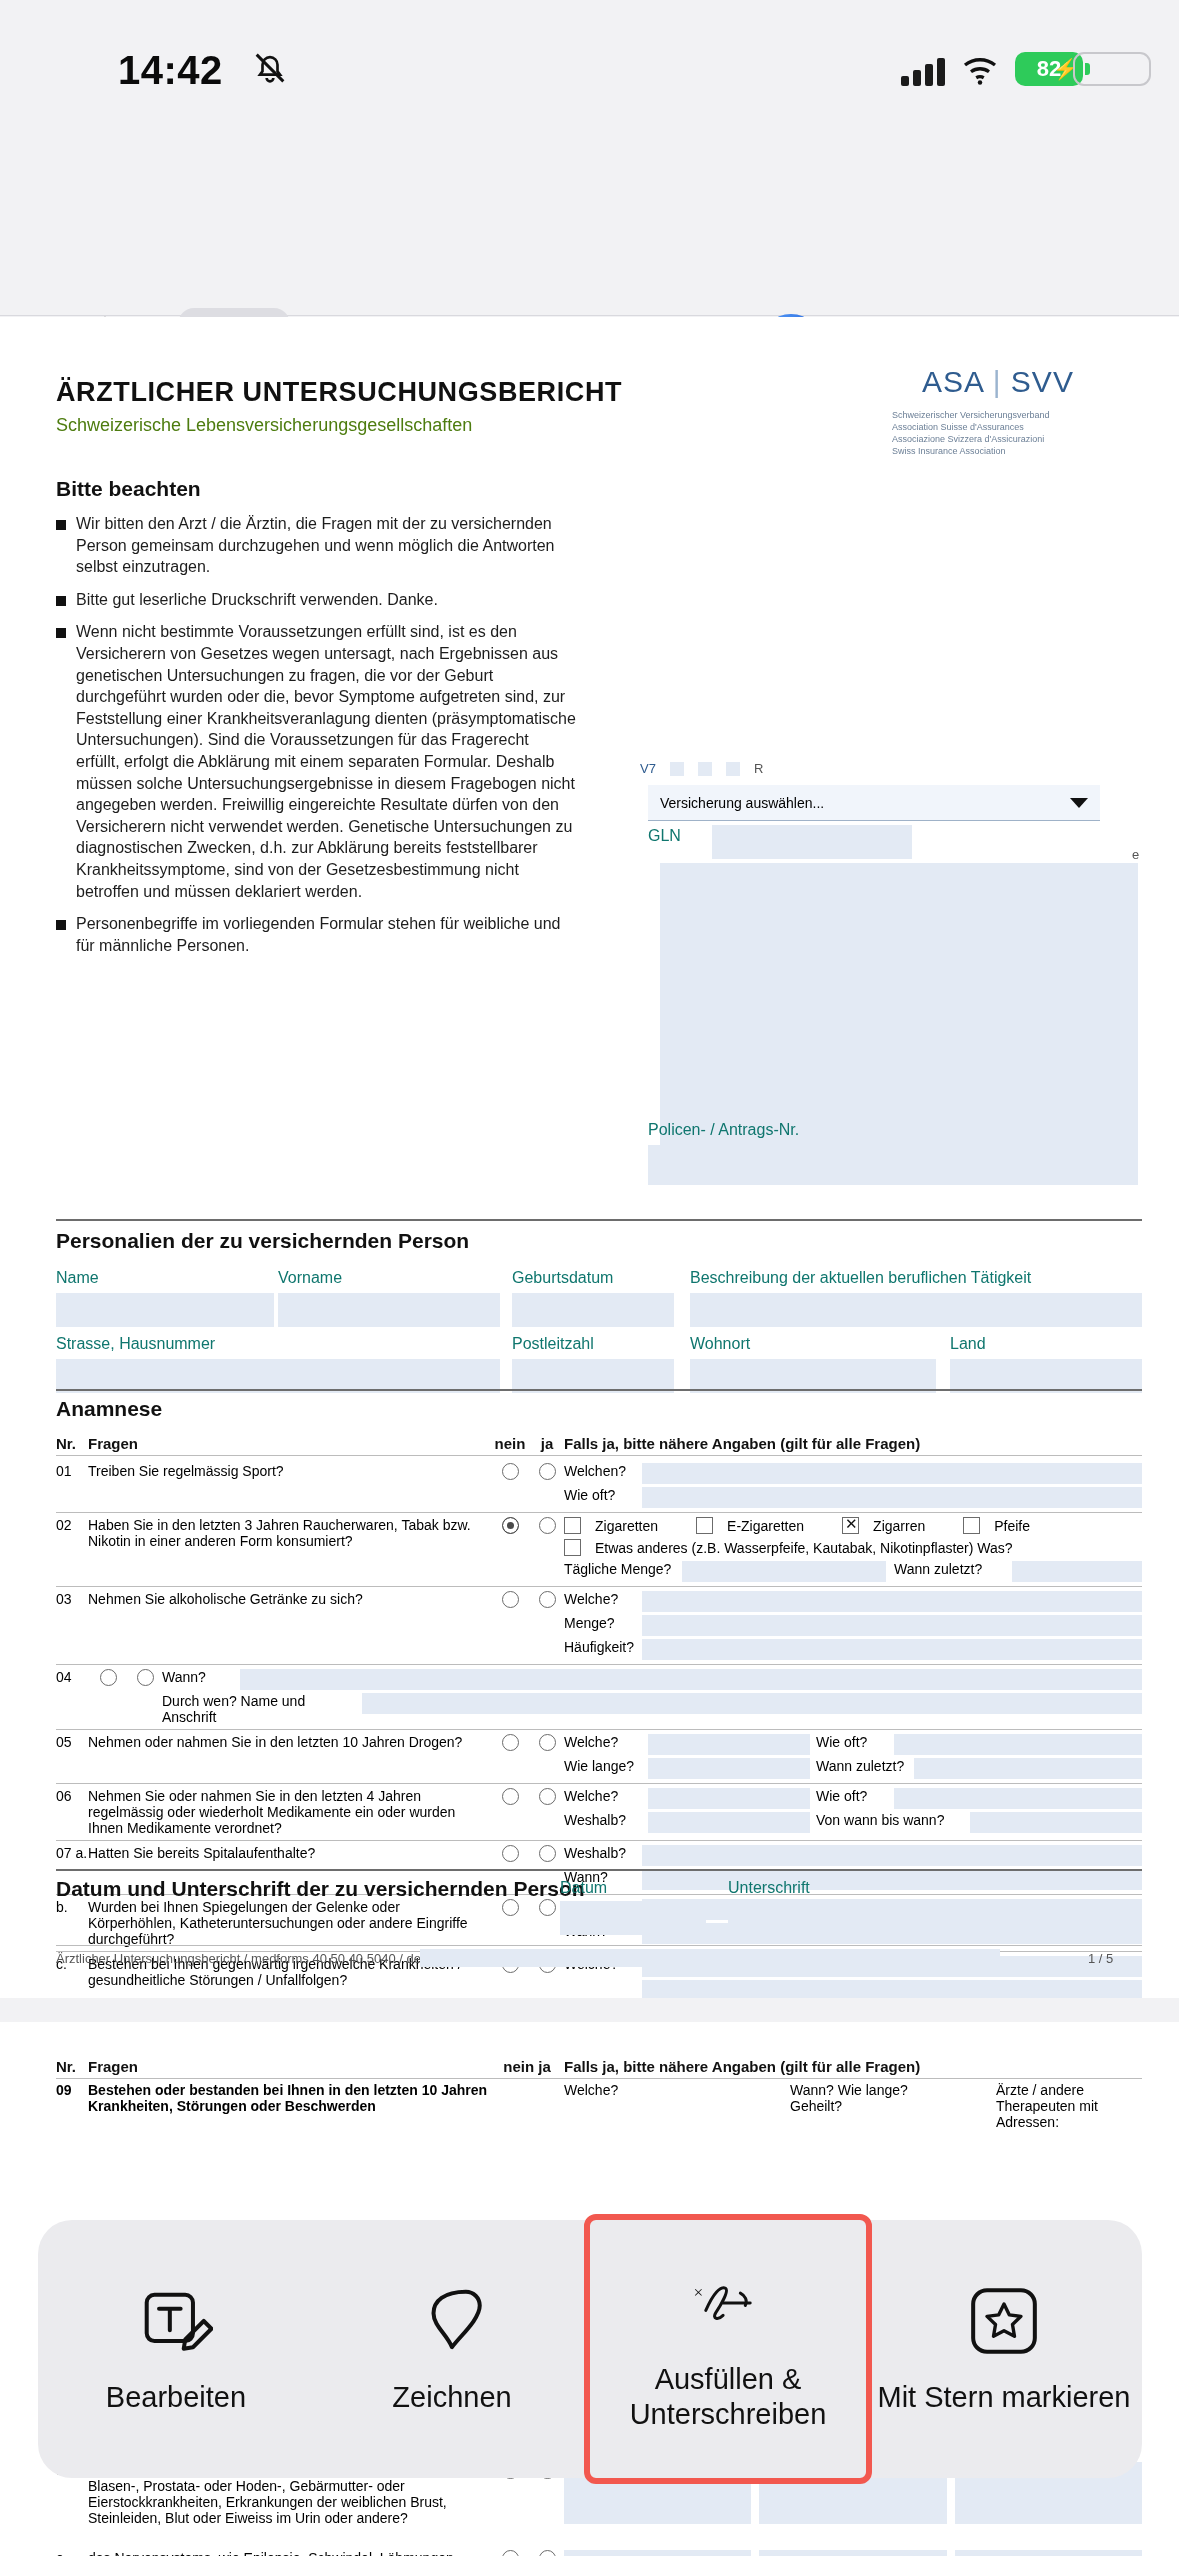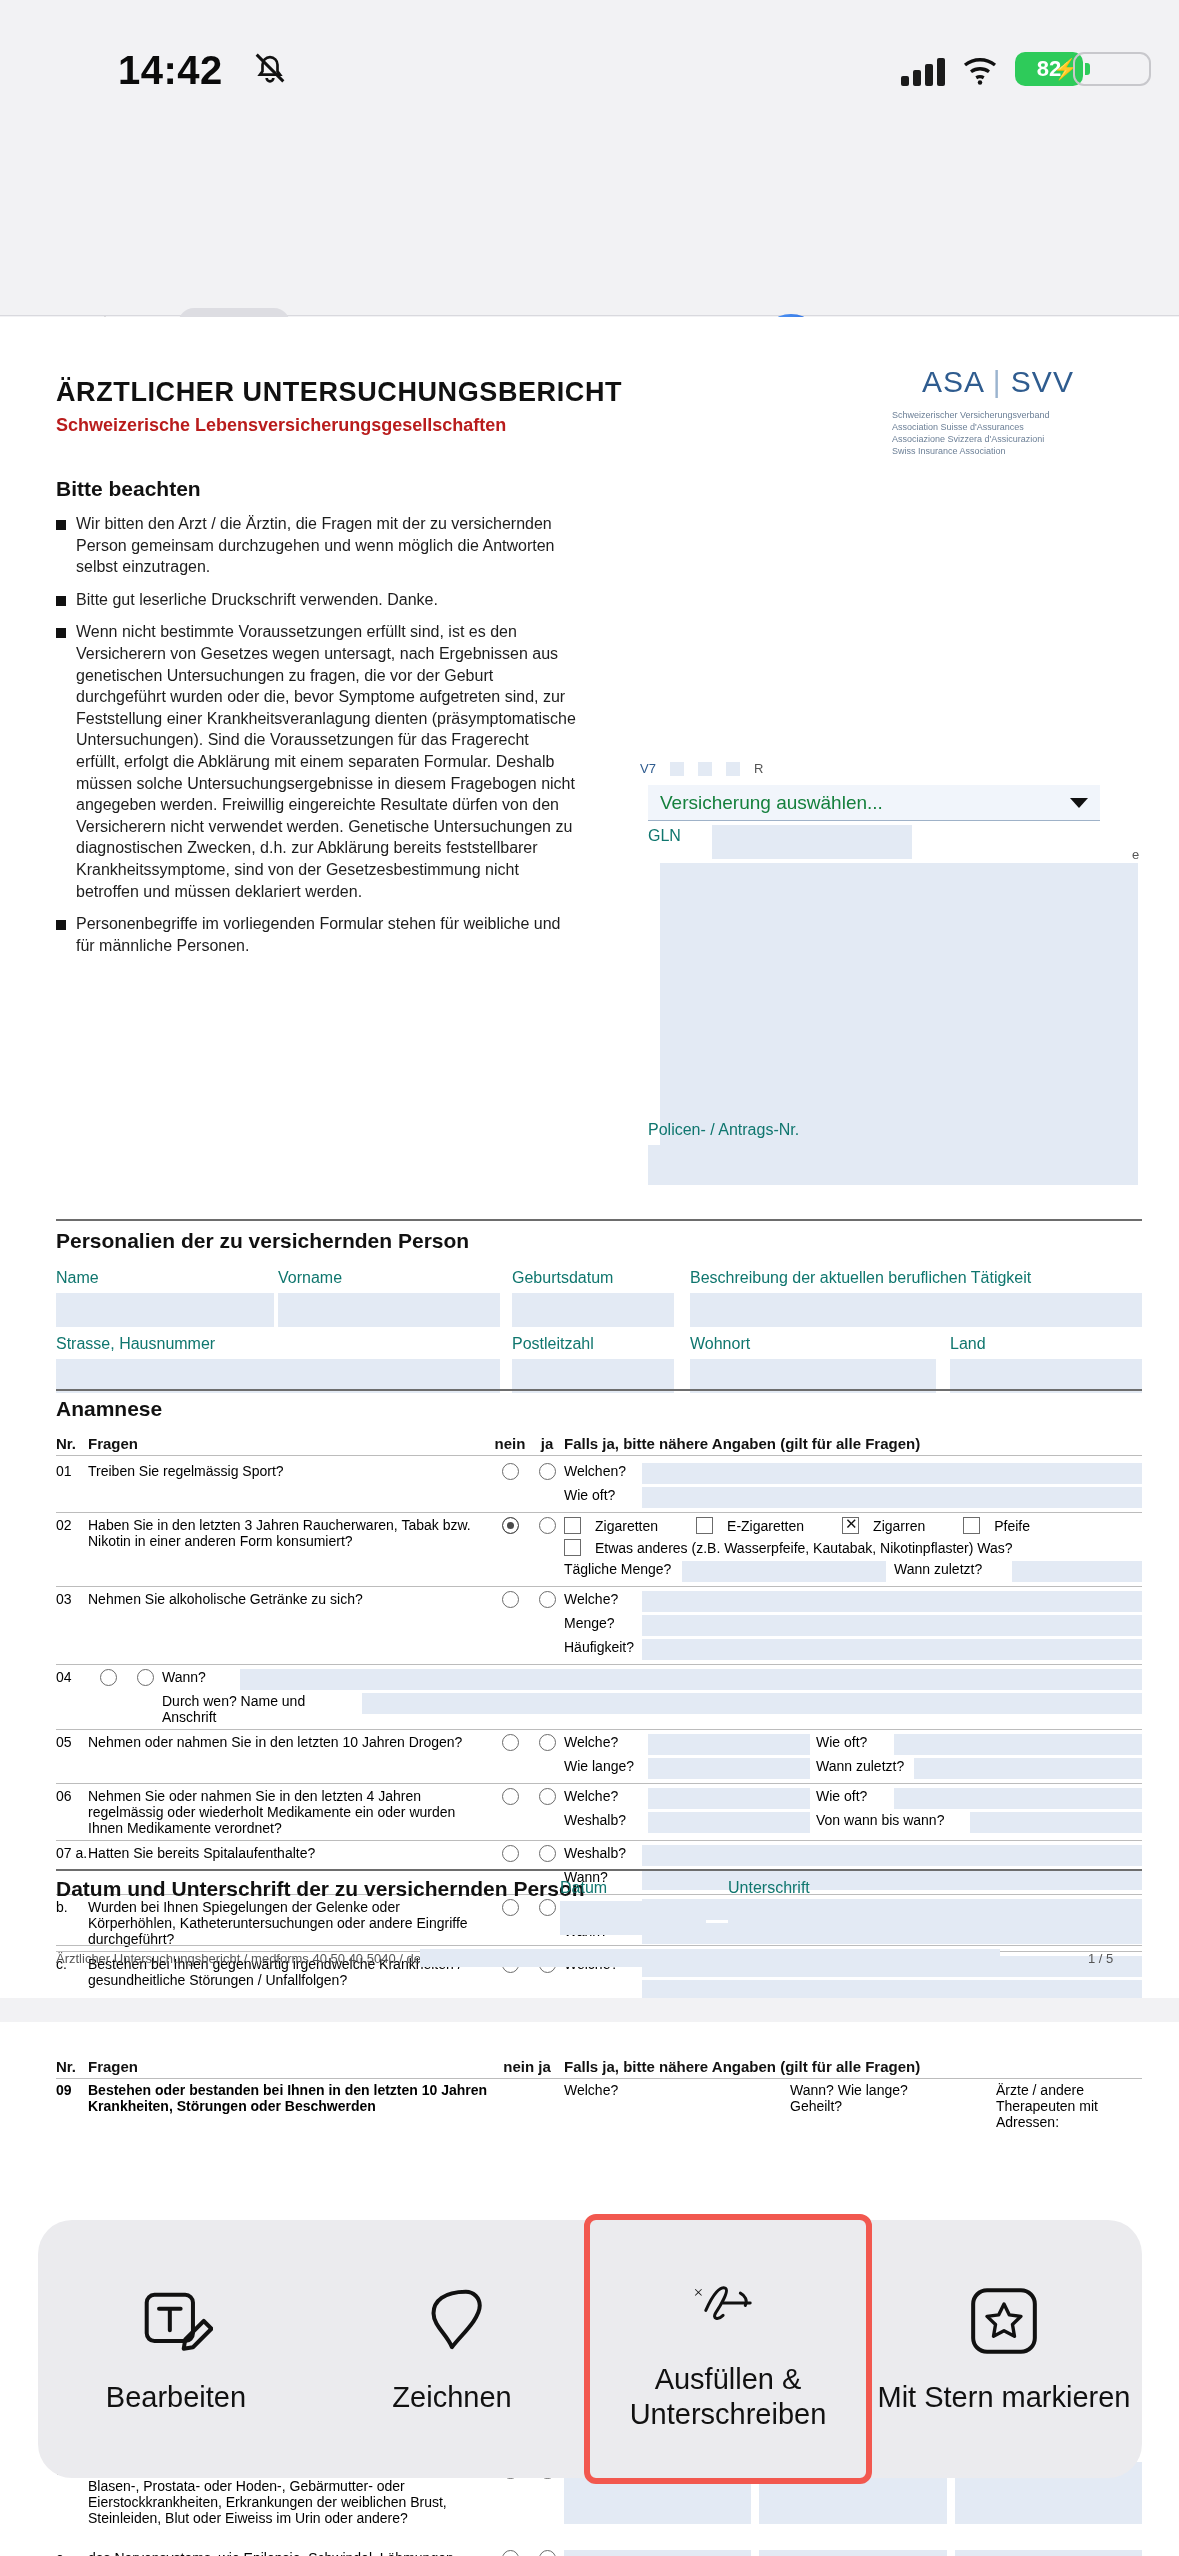--- a/index.html
+++ b/index.html
@@ -74,39 +74,39 @@
     position: relative; width: 1179px; background: #fff;
     padding: 0; overflow: hidden;
   }
   .page1 { height: 1681px; }
   .page2 { margin-top: 24px; height: 600px; }
 
   .pg { position: absolute; }
 
   
   .title-main { font-size: 27px; font-weight: bold; color: #111; letter-spacing: .6px; }
-  .subtitle { font-size: 18px; color: #b91c1c; font-weight: bold; }
+  .subtitle { font-size: 18px; color: #4d7c0f; }
   .asa {
     font-size: 30px; color: #2f5c8f; letter-spacing: 1px;
   }
   .asa .bar { color: #9bb4cf; }
   .asa-sub { font-size: 9px; color: #6b7f96; line-height: 1.35; }
 
   .h-bold { font-size: 21px; font-weight: bold; color: #111; }
   .body-txt { font-size: 16px; color: #1d1d1d; line-height: 1.35; }
   .bullet-row { display: flex; gap: 10px; margin-bottom: 11px; }
   .bullet-sq { width: 10px; height: 10px; background: #111; margin-top: 7px; flex: none; }
 
   .fld-label { font-size: 16px; color: #0f766e; }
   .fld-box { background: #e3eaf4; border: none; height: 34px; }
   .fld-box.tall { height: 300px; }
   .dropdown {
     background: #f1f5fb; border-bottom: 1px solid #9fb2c8; height: 36px;
     display: flex; align-items: center; justify-content: space-between;
-    padding: 0 12px; font-size: 19px; color: #15803d;
+    padding: 0 12px; font-size: 14px; color: #000000;
   }
   .caret { width: 0; height: 0; border-left: 9px solid transparent; border-right: 9px solid transparent; border-top: 10px solid #111; }
 
   .sec-title { font-size: 21px; font-weight: bold; color: #111; }
   .rule { background: #6d6d6d; height: 2px; }
   .rule-thin { background: #bcbcbc; height: 1px; }
 
   .radio { width: 17px; height: 17px; border: 1.6px solid #6b6b6b; border-radius: 50%; display: inline-block; background:#fff; }
   .radio.on { box-shadow: inset 0 0 0 4px #fff; background: #4a4a4a; border-color:#4a4a4a; }
   .cbx { width: 17px; height: 17px; border: 1.6px solid #6b6b6b; display: inline-block; background: #fff; position: relative; }

